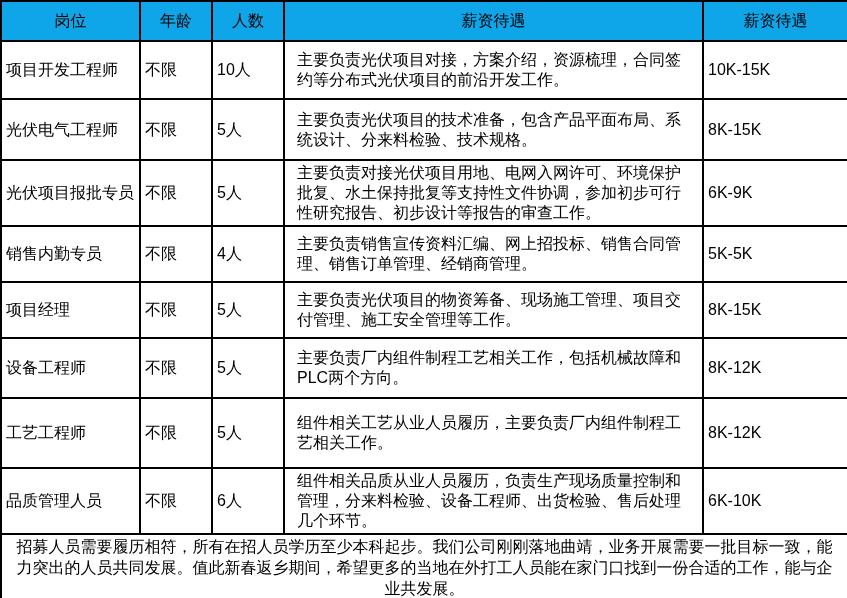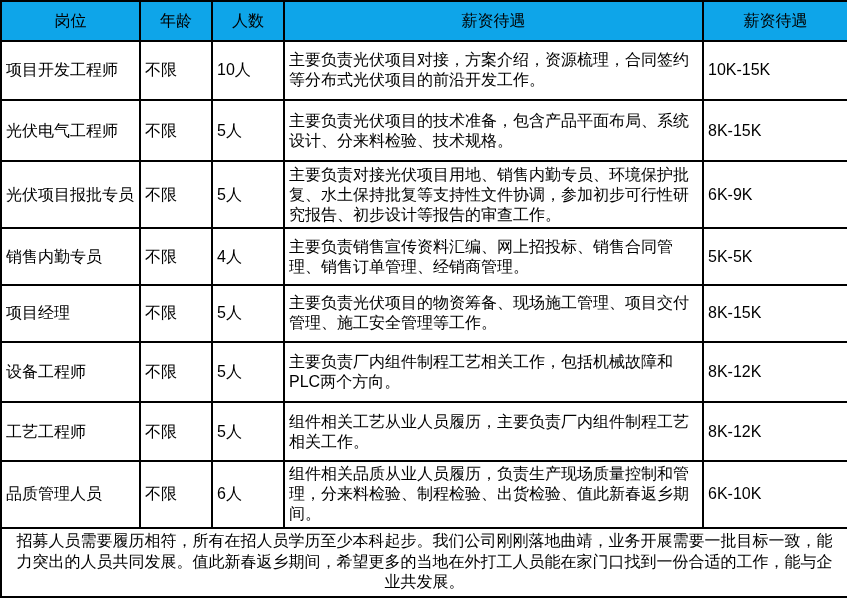--- a/index.html
+++ b/index.html
@@ -30,30 +30,30 @@
     height: 36px;
     font-size: 16px;
   }
   tbody td {
     vertical-align: middle;
     text-align: left;
     line-height: 1.25;
   }
   tbody td.duties {
     text-align: left;
-    padding: 2px 4px;
+    padding: 2px 12px;
   }
   
   tbody tr:nth-child(1) { height: 58px; }
   tbody tr:nth-child(2) { height: 61px; margin-top: 32px; }
   tbody tr:nth-child(3) { height: 65px; }
   tbody tr:nth-child(4) { height: 56px; margin-top: 26px; }
   tbody tr:nth-child(5) { height: 56px; }
   tbody tr:nth-child(6) { height: 60px; border-radius: 26px; }
-  tbody tr:nth-child(7) { height: 58px; }
+  tbody tr:nth-child(7) { height: 70px; }
   tbody tr:nth-child(8) { height: 58px; }
   tr.footer-row { height: 66px; }
   tr.footer-row td {
     vertical-align: top;
     text-align: center;
     line-height: 1.3;
     padding: 2px 10px;
   }
 </style>
 </head>
@@ -88,21 +88,21 @@
       <td>光伏电气工程师</td>
       <td>不限</td>
       <td>5人</td>
       <td class="duties">主要负责光伏项目的技术准备，包含产品平面布局、系统设计、分来料检验、技术规格。</td>
       <td>8K-15K</td>
     </tr>
     <tr>
       <td>光伏项目报批专员</td>
       <td>不限</td>
       <td>5人</td>
-      <td class="duties">主要负责对接光伏项目用地、销售内勤专员、环境保护批复、水土保持批复等支持性文件协调，参加初步可行性研究报告、初步设计等报告的审查工作。</td>
+      <td class="duties">主要负责对接光伏项目用地、电网入网许可、环境保护批复、水土保持批复等支持性文件协调，参加初步可行性研究报告、初步设计等报告的审查工作。</td>
       <td>6K-9K</td>
     </tr>
     <tr>
       <td>销售内勤专员</td>
       <td>不限</td>
       <td>4人</td>
       <td class="duties">主要负责销售宣传资料汇编、网上招投标、销售合同管理、销售订单管理、经销商管理。</td>
       <td>5K-5K</td>
     </tr>
     <tr>
@@ -123,20 +123,20 @@
       <td>工艺工程师</td>
       <td>不限</td>
       <td>5人</td>
       <td class="duties">组件相关工艺从业人员履历，主要负责厂内组件制程工艺相关工作。</td>
       <td>8K-12K</td>
     </tr>
     <tr>
       <td>品质管理人员</td>
       <td>不限</td>
       <td>6人</td>
-      <td class="duties">组件相关品质从业人员履历，负责生产现场质量控制和管理，分来料检验、制程检验、出货检验、值此新春返乡期间。</td>
+      <td class="duties">组件相关品质从业人员履历，负责生产现场质量控制和管理，分来料检验、设备工程师、出货检验、售后处理几个环节。</td>
       <td>6K-10K</td>
     </tr>
     <tr class="footer-row">
       <td colspan="5">招募人员需要履历相符，所有在招人员学历至少本科起步。我们公司刚刚落地曲靖，业务开展需要一批目标一致，能力突出的人员共同发展。值此新春返乡期间，希望更多的当地在外打工人员能在家门口找到一份合适的工作，能与企业共发展。</td>
     </tr>
   </tbody>
 </table>
 
 </body></html>

